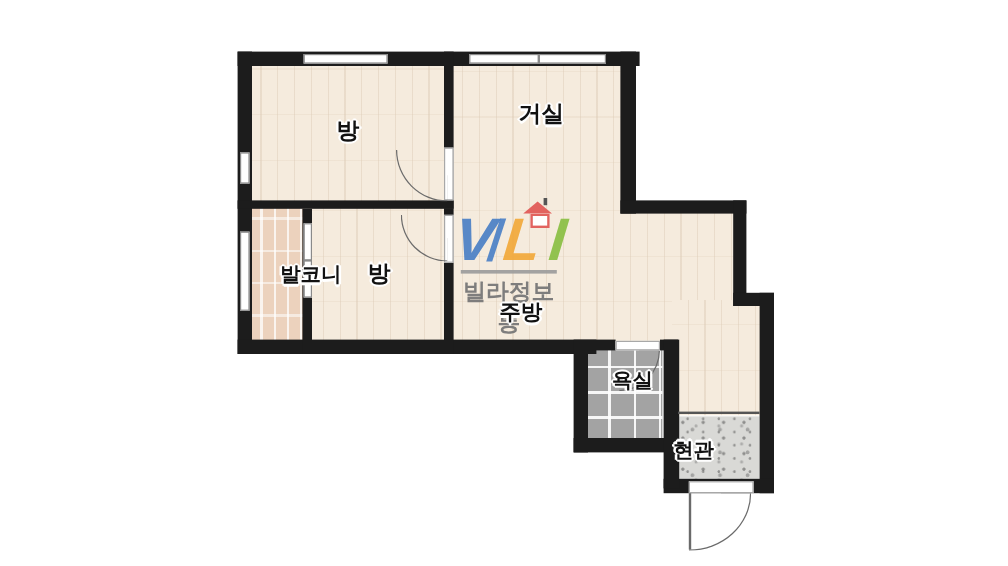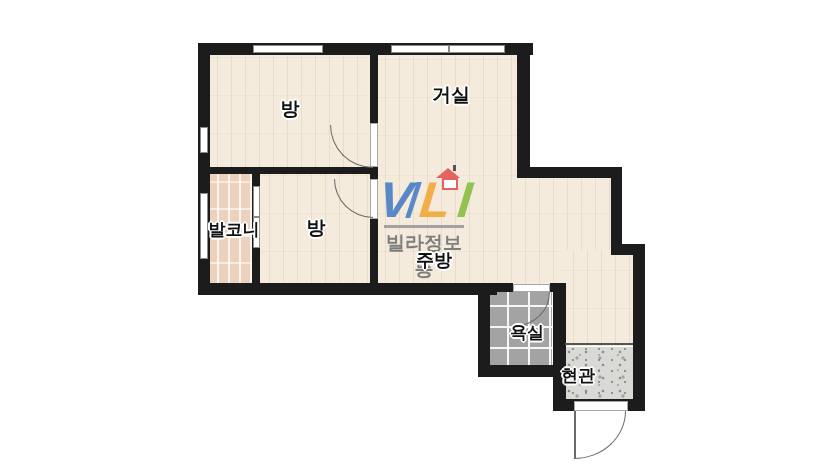--- a/index.html
+++ b/index.html
@@ -120,24 +120,24 @@
   <div class="arc arc-sw" style="left:330px;top:125px;width:42px;height:42px;"></div>
   <div class="arc arc-sw" style="left:334px;top:179px;width:38px;height:38px;"></div>
   <div class="arc arc-se" style="left:516px;top:292px;width:33px;height:33px;"></div>
   <div class="arc arc-se" style="left:574px;top:411px;width:51px;height:47px;"></div>
   <div class="leaf" style="left:574px;top:411px;width:1.5px;height:47px;"></div>
 
   <div class="thinline" style="left:565px;top:343px;width:68px;height:2px;"></div>
 
   <div class="room-label lbl-19" style="left:290px;top:109px;">방</div>
   <div class="room-label lbl-19" style="left:451px;top:95px;">거실</div>
-  <div class="room-label lbl-17" style="left:210px;top:229px;padding-left:48px;">발코니</div>
+  <div class="room-label lbl-17" style="left:235px;top:229px;padding-left:48px;">발코니</div>
   <div class="room-label lbl-19" style="left:316px;top:228px;">방</div>
   <div class="room-label lbl-18" style="left:434px;top:260px;">주방</div>
-  <div class="room-label lbl-17" style="left:527px;top:332px;">욕실</div>
+  <div class="room-label lbl-17" style="left:527px;top:317px;">욕실</div>
   <div class="room-label lbl-17" style="left:578px;top:375px;">현관</div>
 
   <div id="logo">
     <div id="logo-letters">
       <span style="color:#4b80c6;">V</span>
       <span style="color:#f2a93b;">L</span>
       <span style="color:#8abf43;">I</span>
     </div>
     <div class="logo-slash"></div>
     <div id="house">

